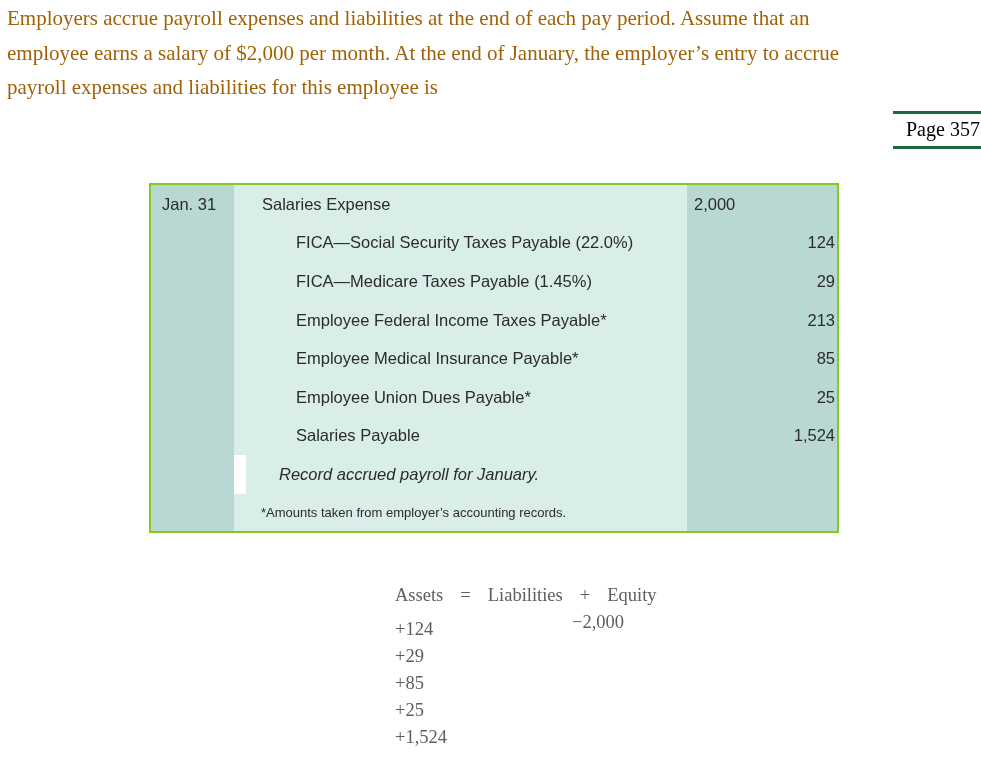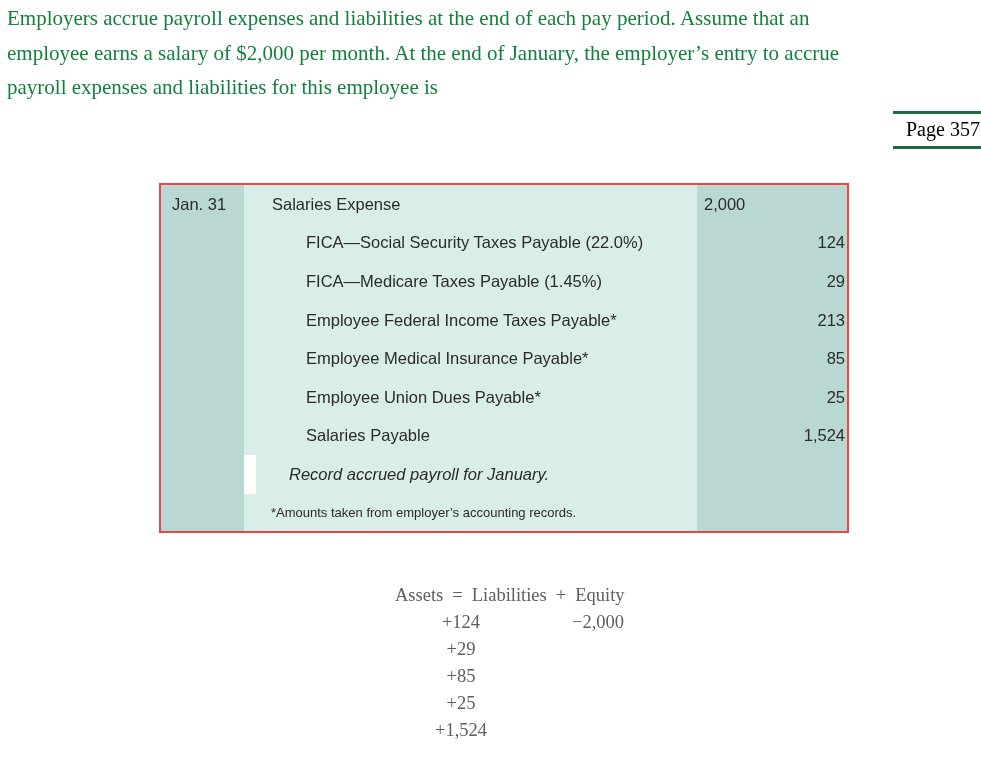--- a/index.html
+++ b/index.html
@@ -11,43 +11,43 @@
     font-family: "Liberation Serif", serif;
   }
 
   
   .intro {
     position: absolute;
     left: 7px; top: 1px;
     width: 970px;
     font-size: 21px;
     line-height: 34.6px;
-    color: #15803d;
+    color: #a16207;
   }
 
   
   .page-marker {
     position: absolute;
     left: 893px; top: 111px;
     width: 130px;
     border-top: 3px solid #1d6a42;
     border-bottom: 3px solid #1d6a42;
     padding: 4px 0 5px 13px;
     font-size: 20px;
     color: #000000;
     box-sizing: border-box;
     background: #ffffff;
   }
 
   
   .journal {
     position: absolute;
-    left: 159px; top: 183px;
+    left: 149px; top: 183px;
     width: 686px; height: 346px;
-    border: 2px solid #ef4444;
+    border: 2px solid #84cc16;
     display: grid;
     grid-template-columns: 83px 1fr 150px;
     grid-template-rows: repeat(8, 38.6px) 1fr;
     font-family: "Liberation Sans", sans-serif;
     font-size: 16.5px;
     color: #2b2b2b;
   }
   .jcell { display: flex; align-items: center; }
   .date-col { background: #b9d8d4; padding-left: 11px; }
   .acct-col { background: #d9ede9; }
@@ -60,26 +60,26 @@
   .credit { justify-content: flex-end; padding-right: 2px; }
 
   
   .equation {
     position: absolute;
     left: 395px; top: 582px;
     font-size: 18.5px;
     line-height: 27px;
     color: #5e5e5e;
   }
-  .eq-header { display: flex; gap: 9px; }
+  .eq-header { display: flex; gap: 17px; }
   .eq-body { position: relative; }
   .eq-liab {
-    position: absolute; left: 0; top: 0;
+    position: absolute; left: 0; top: 7px;
     width: 132px;
-    text-align: center;
+    text-align: left;
   }
   .eq-equity { position: absolute; left: 177px; top: 0; }
 </style>
 </head>
 <body>
 
 <div class="intro">
   <div>Employers accrue payroll expenses and liabilities at the end of each pay period. Assume that an</div>
   <div>employee earns a salary of $2,000 per month. At the end of January, the employer’s entry to accrue</div>
   <div>payroll expenses and liabilities for this employee is</div>

